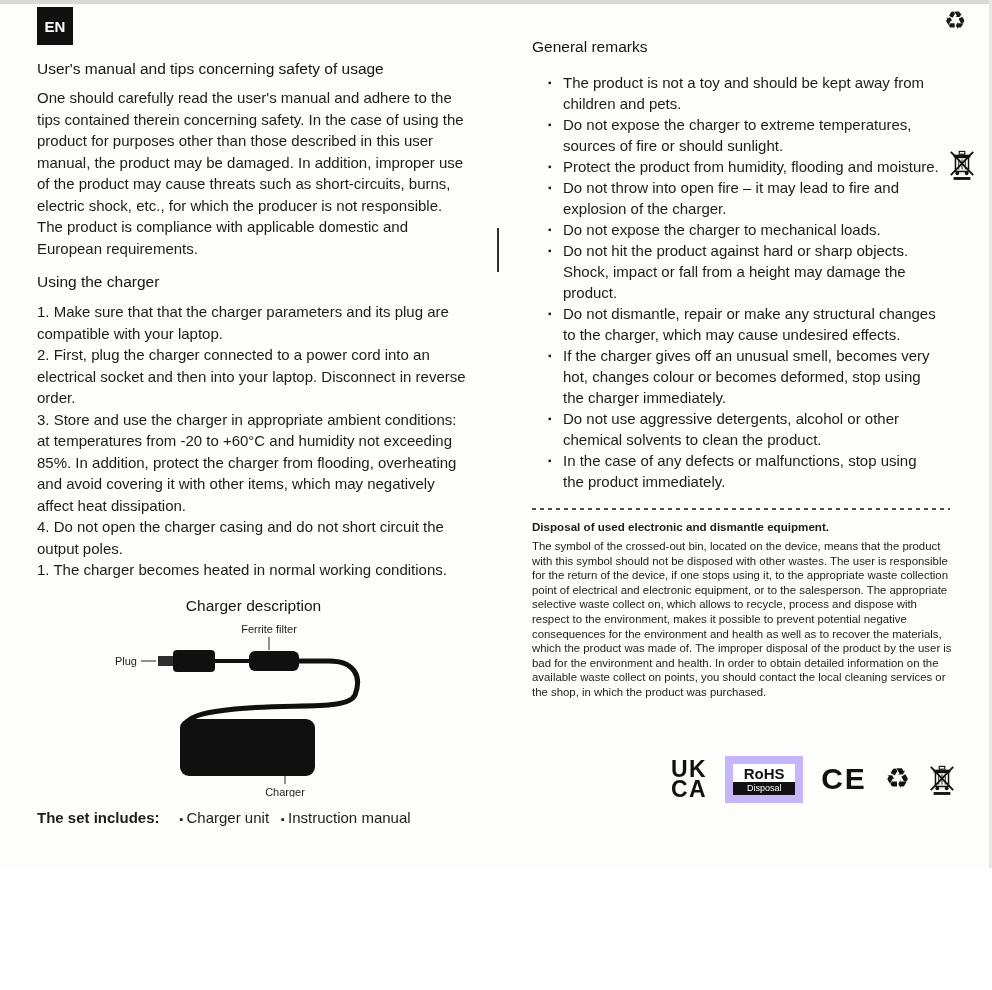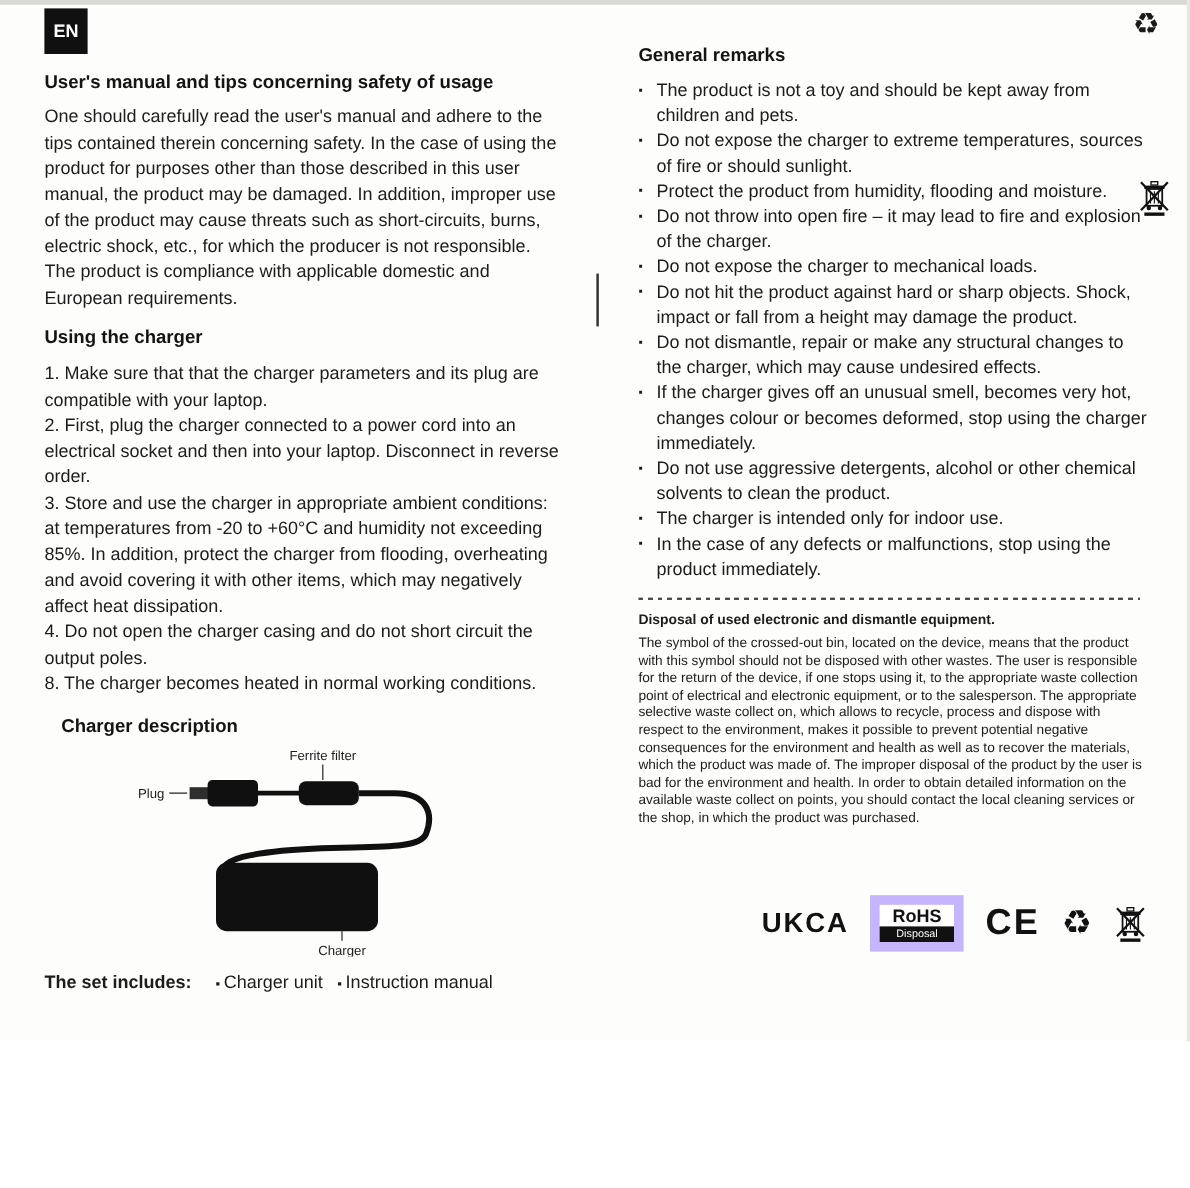--- a/index.html
+++ b/index.html
@@ -8,46 +8,46 @@
   .scan-top{position:absolute;top:0;left:0;width:992px;height:4px;background:#d8d8d4;}
   .scan-right{position:absolute;top:0;right:0;width:3px;height:990px;background:#e6e6e2;}
   .en-badge{position:absolute;left:37px;top:7px;width:36px;height:38px;background:#101010;color:#fff;
     font-weight:700;font-size:15px;display:flex;align-items:center;justify-content:center;}
   .tr-recycle{position:absolute;left:944px;top:8px;font-size:25px;color:#1a1a1a;line-height:1;}
   .margin-bin{position:absolute;left:948px;top:146px;}
   .fold-mark{position:absolute;left:497px;top:228px;width:2px;height:44px;background:#2e2e2e;}
 
   .col-left{position:absolute;left:37px;top:60px;width:433px;}
   .col-right{position:absolute;left:532px;top:38px;width:424px;}
-  h2{font-size:15.5px;font-weight:700;margin:0 0 9px;color:#141414;}
+  h2{font-size:15.5px;font-weight:400;margin:0 0 9px;color:#141414;}
   .body-text{font-size:15px;line-height:21.5px;margin:0 0 14px;}
   .steps{margin:0 0 16px;}
   .step{font-size:15px;line-height:21.5px;margin:0;}
-  .desc-h{margin:0 14px 4px;}
+  .desc-h{margin:0 14px 4px;text-align:center;}
   .using-h{margin:0 0 10px;}
 
   .diagram{width:430px;height:178px;}
   .diagram text{font-family:"Liberation Sans",sans-serif;fill:#1c1c1c;}
 
   .set-includes{font-size:15px;margin-top:8px;}
   .si-label{font-weight:700;margin-right:20px;}
   .si-item{margin-right:12px;}
   .si-item::before{content:"▪ ";font-size:11px;}
 
-  ul.remarks{list-style:none;margin:0;padding:0;}
+  ul.remarks{list-style:none;margin:16px;padding:0;}
   ul.remarks li{position:relative;padding-left:15px;font-size:15px;line-height:21px;}
   ul.remarks li::before{content:"▪";position:absolute;left:0;top:0;font-size:10px;}
 
   .dashed{margin:13px 0 10px;height:2px;width:418px;
     background:repeating-linear-gradient(90deg,#4d4d4d 0 4px,transparent 4px 8px);}
   .disposal-h{font-size:11.6px;font-weight:700;margin:0 0 6px;}
   .disposal-b{font-size:11.4px;line-height:14.6px;margin:0;}
 
   .certs{display:flex;align-items:center;justify-content:flex-end;gap:18px;margin-top:56px;}
-  .ukca{display:flex;flex-direction:row;font-weight:700;font-size:23px;line-height:20px;letter-spacing:1.5px;color:#111;}
+  .ukca{display:flex;flex-direction:column;font-weight:700;font-size:23px;line-height:20px;letter-spacing:1.5px;color:#111;}
   .rohs{border:8px solid #c4b5fd;width:62px;text-align:center;background:#fff;}
   .rohs-top{font-weight:700;font-size:15px;padding:1px 0 0;color:#111;}
   .rohs-bottom{background:#111;color:#fff;font-size:9px;padding:1px 0 2px;}
   .ce{font-size:30px;font-weight:700;letter-spacing:2px;color:#111;}
   .recycle-glyph{font-size:28px;color:#111;line-height:1;}
 
   .footer-bar{position:absolute;left:0;top:918px;width:992px;height:68px;background:#0a0a0a;}
   .logo{position:absolute;top:5px;}
   .logo.pos1{left:36px;}
   .logo.pos2{left:527px;}
@@ -83,21 +83,21 @@
   <div class="col-left">
     <h2>User's manual and tips concerning safety of usage</h2>
     <p class="body-text">One should carefully read the user's manual and adhere to the tips contained therein concerning safety. In the case of using the product for purposes other than those described in this user manual, the product may be damaged. In addition, improper use of the product may cause threats such as short-circuits, burns, electric shock, etc., for which the producer is not responsible. The product is compliance with applicable domestic and European requirements.</p>
 
     <h2 class="using-h">Using the charger</h2>
     <div class="steps">
       <p class="step">1. Make sure that that the charger parameters and its plug are compatible with your laptop.</p>
       <p class="step">2. First, plug the charger connected to a power cord into an electrical socket and then into your laptop. Disconnect in reverse order.</p>
       <p class="step">3. Store and use the charger in appropriate ambient conditions: at temperatures from -20 to +60°C and humidity not exceeding 85%. In addition, protect the charger from flooding, overheating and avoid covering it with other items, which may negatively affect heat dissipation.</p>
       <p class="step">4. Do not open the charger casing and do not short circuit the output poles.</p>
-      <p class="step">8. The charger becomes heated in normal working conditions.</p>
+      <p class="step">1. The charger becomes heated in normal working conditions.</p>
     </div>
 
     <h2 class="desc-h">Charger description</h2>
 
     <svg class="diagram" viewBox="0 0 430 178">
       <text x="232" y="14" font-size="11" text-anchor="middle">Ferrite filter</text>
       <line x1="232" y1="18" x2="232" y2="31" stroke="#222" stroke-width="1"></line>
       <text x="100" y="46" font-size="11" text-anchor="end">Plug</text>
       <line x1="104" y1="42" x2="119" y2="42" stroke="#222" stroke-width="1"></line>
       <g>
@@ -122,21 +122,20 @@
     <ul class="remarks">
       <li>The product is not a toy and should be kept away from children and pets.</li>
       <li>Do not expose the charger to extreme temperatures, sources of fire or should sunlight.</li>
       <li>Protect the product from humidity, flooding and moisture.</li>
       <li>Do not throw into open fire – it may lead to fire and explosion of the charger.</li>
       <li>Do not expose the charger to mechanical loads.</li>
       <li>Do not hit the product against hard or sharp objects. Shock, impact or fall from a height may damage the product.</li>
       <li>Do not dismantle, repair or make any structural changes to the charger, which may cause undesired effects.</li>
       <li>If the charger gives off an unusual smell, becomes very hot, changes colour or becomes deformed, stop using the charger immediately.</li>
       <li>Do not use aggressive detergents, alcohol or other chemical solvents to clean the product.</li>
-      <li>The charger is intended only for indoor use.</li>
       <li>In the case of any defects or malfunctions, stop using the product immediately.</li>
     </ul>
 
     <div class="dashed"></div>
 
     <p class="disposal-h">Disposal of used electronic and dismantle equipment.</p>
     <p class="disposal-b">The symbol of the crossed-out bin, located on the device, means that the product with this symbol should not be disposed with other wastes. The user is responsible for the return of the device, if one stops using it, to the appropriate waste collection point of electrical and electronic equipment, or to the salesperson. The appropriate selective waste collect on, which allows to recycle, process and dispose with respect to the environment, makes it possible to prevent potential negative consequences for the environment and health as well as to recover the materials, which the product was made of. The improper disposal of the product by the user is bad for the environment and health. In order to obtain detailed information on the available waste collect on points, you should contact the local cleaning services or the shop, in which the product was purchased.</p>
 
     <div class="certs">
       <div class="ukca">

